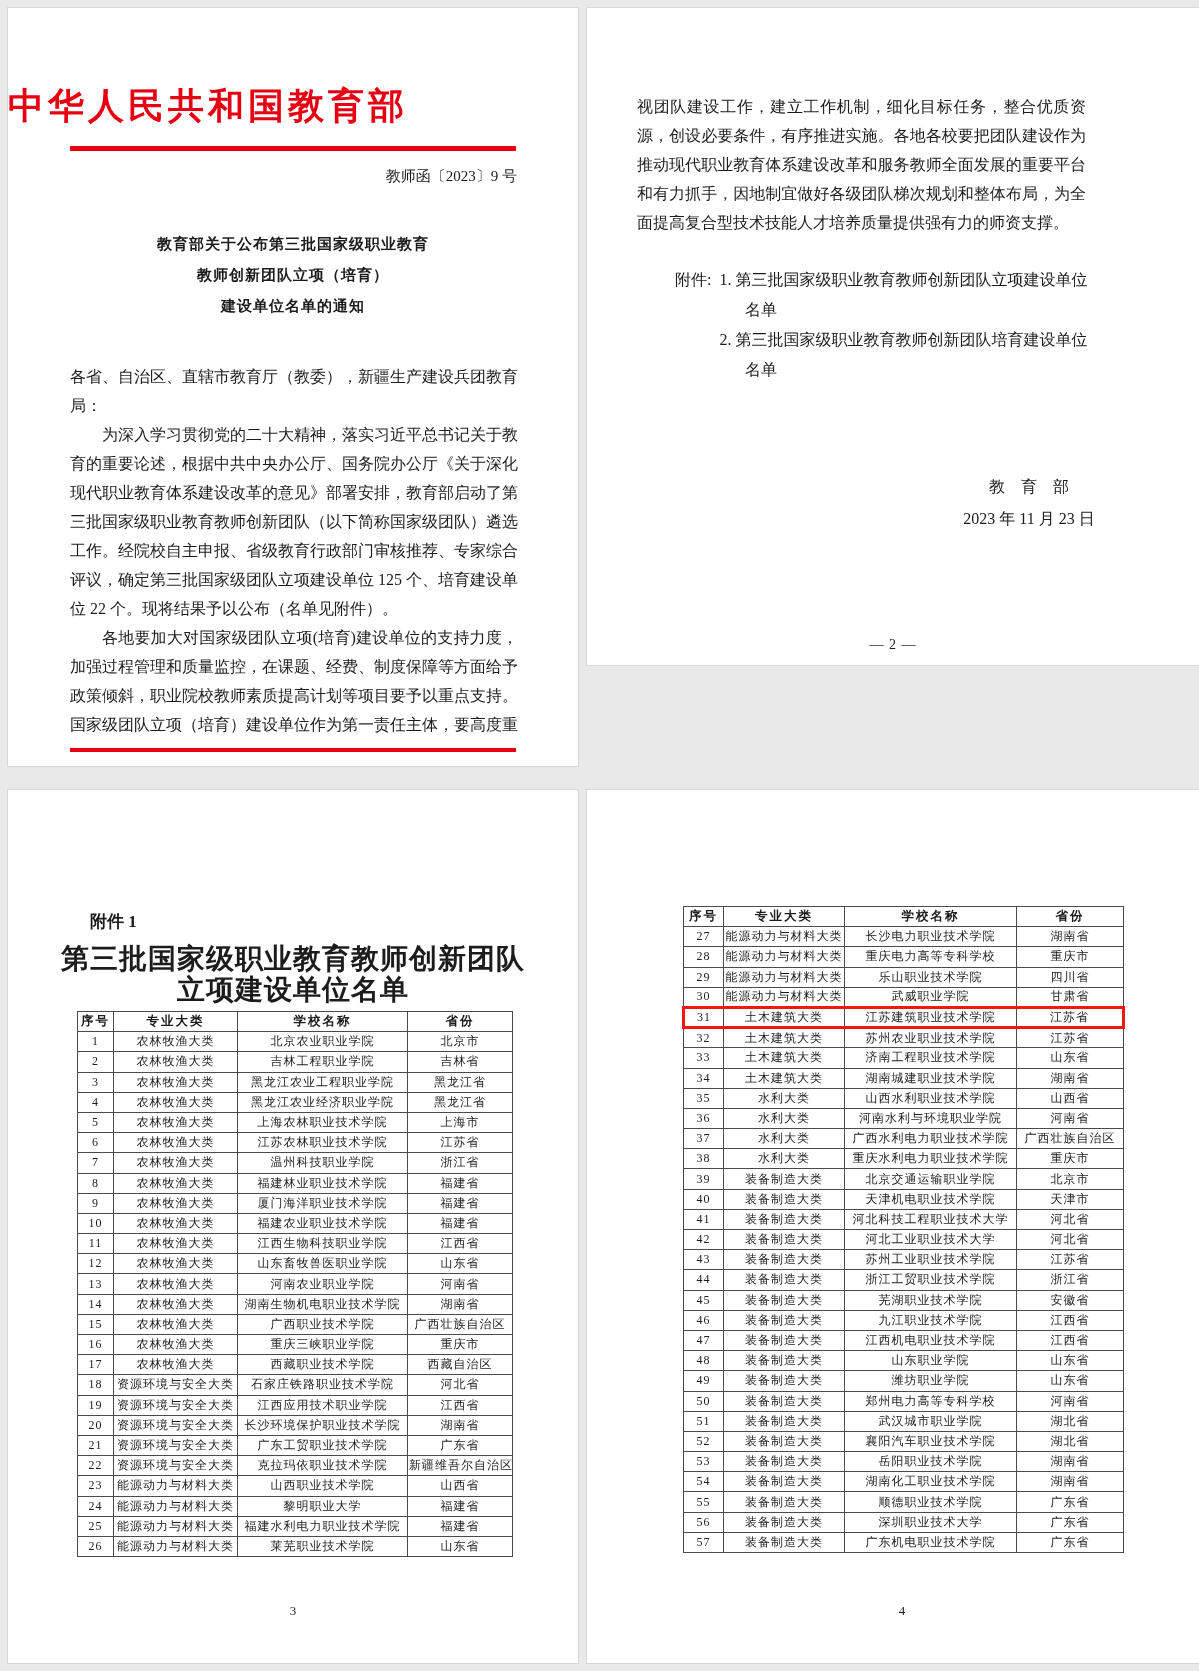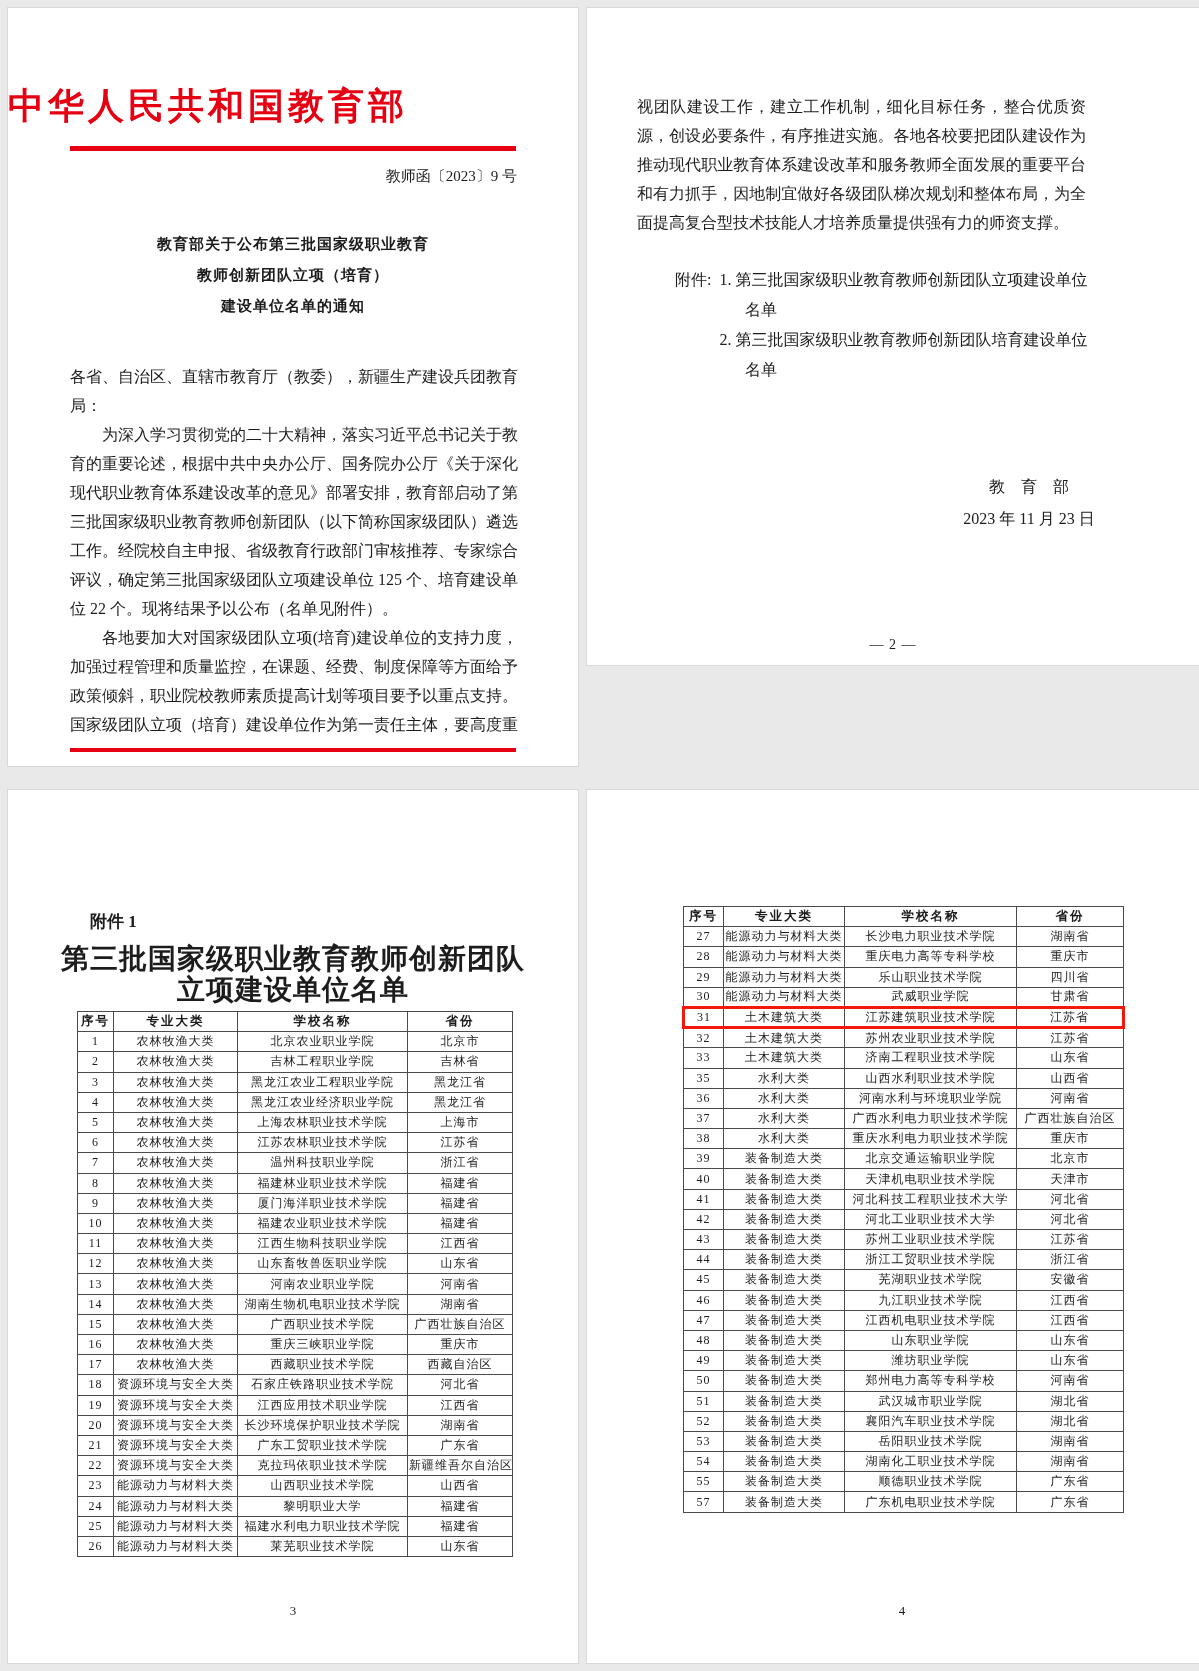--- a/index.html
+++ b/index.html
@@ -351,20 +351,26 @@
           <td>苏州农业职业技术学院</td>
           <td>江苏省</td>
         </tr>
         <tr>
           <td>33</td>
           <td>土木建筑大类</td>
           <td>济南工程职业技术学院</td>
           <td>山东省</td>
         </tr>
         <tr>
+          <td>34</td>
+          <td>土木建筑大类</td>
+          <td>湖南城建职业技术学院</td>
+          <td>湖南省</td>
+        </tr>
+        <tr>
           <td>35</td>
           <td>水利大类</td>
           <td>山西水利职业技术学院</td>
           <td>山西省</td>
         </tr>
         <tr>
           <td>36</td>
           <td>水利大类</td>
           <td>河南水利与环境职业学院</td>
           <td>河南省</td>
@@ -477,20 +483,26 @@
           <td>湖南化工职业技术学院</td>
           <td>湖南省</td>
         </tr>
         <tr>
           <td>55</td>
           <td>装备制造大类</td>
           <td>顺德职业技术学院</td>
           <td>广东省</td>
         </tr>
         <tr>
+          <td>56</td>
+          <td>装备制造大类</td>
+          <td>深圳职业技术大学</td>
+          <td>广东省</td>
+        </tr>
+        <tr>
           <td>57</td>
           <td>装备制造大类</td>
           <td>广东机电职业技术学院</td>
           <td>广东省</td>
         </tr>
       </tbody>
   </table>
   <div class="page-num">4</div>
 </div>
 

